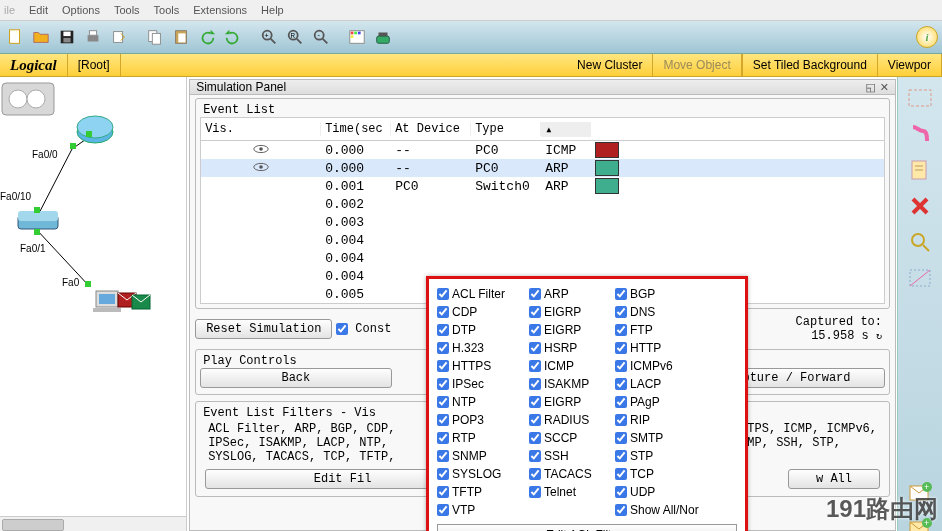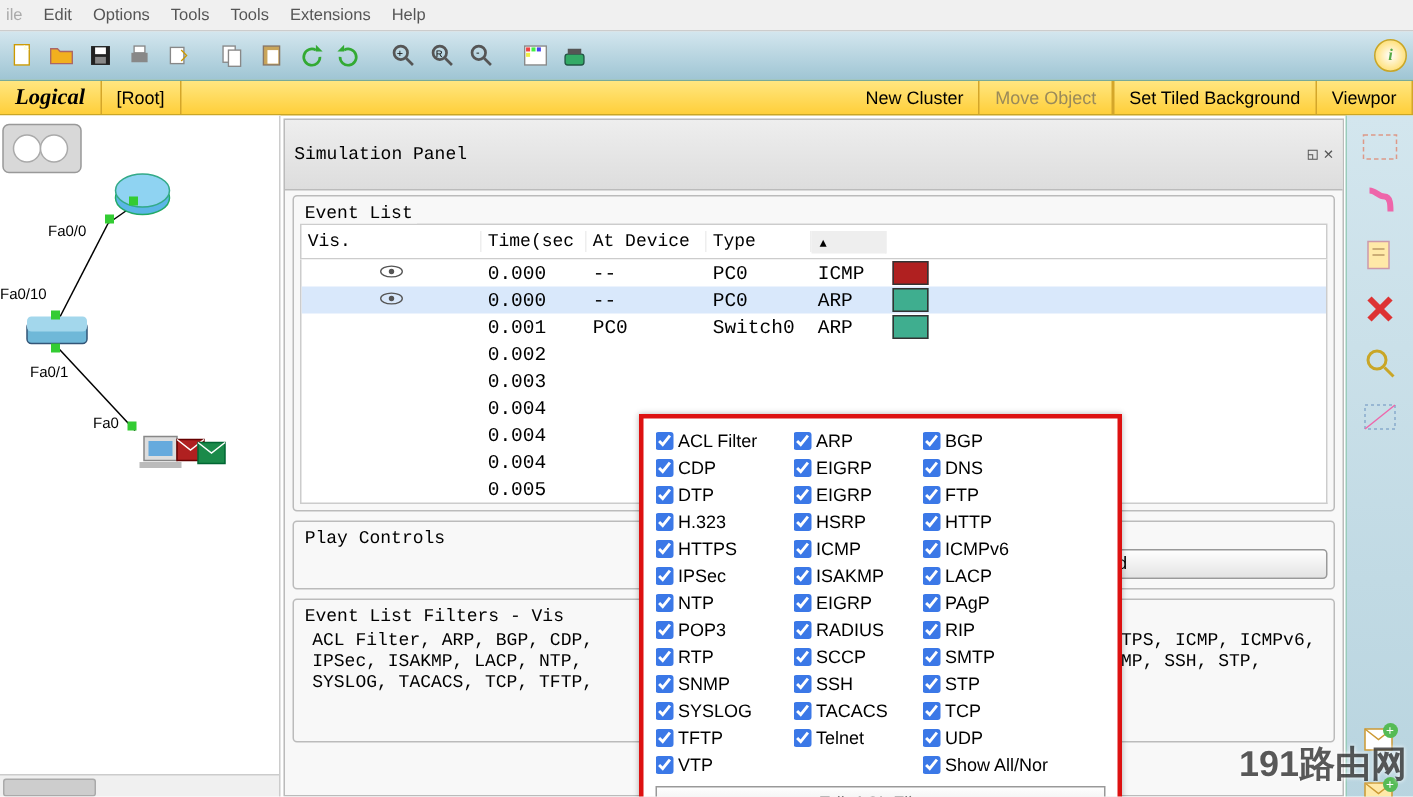--- a/index.html
+++ b/index.html
@@ -16,21 +16,21 @@
 .secondbar .logical{font-weight:bold;font-style:italic;font-size:15px;font-family:Georgia,serif}
 .secondbar .spacer{flex:1}
 .secondbar .dim{color:#9a8a5a}
 .workspace{position:relative;height:456px;display:flex}
 .canvas{position:relative;width:262px;height:456px;background:#fff;border-right:1px solid #ccc}
 .scrollbar-h{position:absolute;left:0;bottom:0;width:100%;height:16px;background:#f0f0f0;border-top:1px solid #ccc}
 .scrollbar-h-thumb{position:absolute;left:2px;top:2px;width:60px;height:10px;background:#cdcdcd;border:1px solid #aaa;border-radius:2px}
 .canvas svg{position:absolute;left:0;top:0}
 .dev-label{position:absolute;font-size:10px;color:#000}
 .sim-panel{flex:1;position:relative;background:#f8f8f8;border:1px solid #bbb;margin:2px 46px 2px 2px;display:flex;flex-direction:column}
-.sim-title{background:linear-gradient(#eee,#ddd);border-bottom:1px solid #bbb;padding:16px 6px;font-family:Liberation Mono, monospace;font-size:12px;display:flex;align-items:center}
+.sim-title{background:linear-gradient(#eee,#ddd);border-bottom:1px solid #bbb;padding:0 6px;font-family:Liberation Sans, sans-serif;font-size:12px;display:flex;align-items:center}
 .sim-title .winbtns{margin-left:auto;display:flex;gap:4px;font-size:11px;color:#555}
 .groupbox{margin:3px 5px;border:1px solid #bbb;border-radius:3px;padding:4px;font-family:"Courier New",monospace;font-size:12px}
 .groupbox .legend{margin-top:-12px;background:#f8f8f8;display:inline-block;padding:0 3px}
 .event-header{display:grid;grid-template-columns:120px 70px 80px 70px 50px 1fr 16px;height:22px;align-items:center;border:1px solid #ccc;background:#fff;font-size:12px}
 .event-header div{padding:0 4px;border-right:1px solid #eee}
 .event-rows{border:1px solid #ccc;border-top:none;background:#fff;max-height:168px;overflow:hidden;position:relative}
 .event-row{display:grid;grid-template-columns:120px 70px 80px 70px 50px 1fr 16px;height:18px;align-items:center;font-size:13px}
 .event-row.sel{background:#d9e8fb}
 .event-row div{padding:0 4px}
 .eye{width:18px;height:10px}
@@ -334,42 +334,53 @@
             <div>0.005</div>
             <div></div>
             <div></div>
             <div></div>
             <div></div>
             <div></div>
           </div>
         </div>
     </div>
 
+    <div class="row-btns">
+      <button class="btn">Reset Simulation</button>
+      <input type="checkbox" class="chk" checked="" style="">
+      <span>Const</span>
+      <div class="captured">
+        <div>Captured to:</div>
+        <div><span>15.958 s</span> <span style="font-size:10px">↻</span></div>
+      </div>
+    </div>
 
     <div class="groupbox" style="padding-bottom:6px">
       <div class="legend">Play Controls</div>
       <div style="display:flex;gap:6px">
+        <button class="btn wide">Back</button>
         <div style="width:290px"></div>
         <button class="btn wide">Capture / Forward</button>
       </div>
     </div>
 
     <div class="groupbox" style="flex:0 0 auto">
       <div class="legend">Event List Filters - Vis</div>
       <div style="display:flex">
         <div class="filters-text" style="white-space:pre">ACL Filter, ARP, BGP, CDP,
 IPSec, ISAKMP, LACP, NTP,
 SYSLOG, TACACS, TCP, TFTP,</div>
         <div style="width:300px"></div>
         <div class="filters-text" style="white-space:pre">P, HTTPS, ICMP, ICMPv6,
 P, SNMP, SSH, STP,</div>
       </div>
       <div class="bottom-btns">
+        <button class="btn wide">Edit Fil</button>
         <div style="width:300px"></div>
-        <button class="btn" style="width:67px">w All</button>
+        <button class="btn" style="width:92px">w All</button>
       </div>
     </div>
   </div>
 
   <div class="rtoolbar">
     <div class="rtool">
         <svg width="26" height="20">
           <rect x="2" y="2" width="22" height="16" fill="none" stroke="#d98" stroke-dasharray="3 2"></rect>
         </svg>
       </div>

